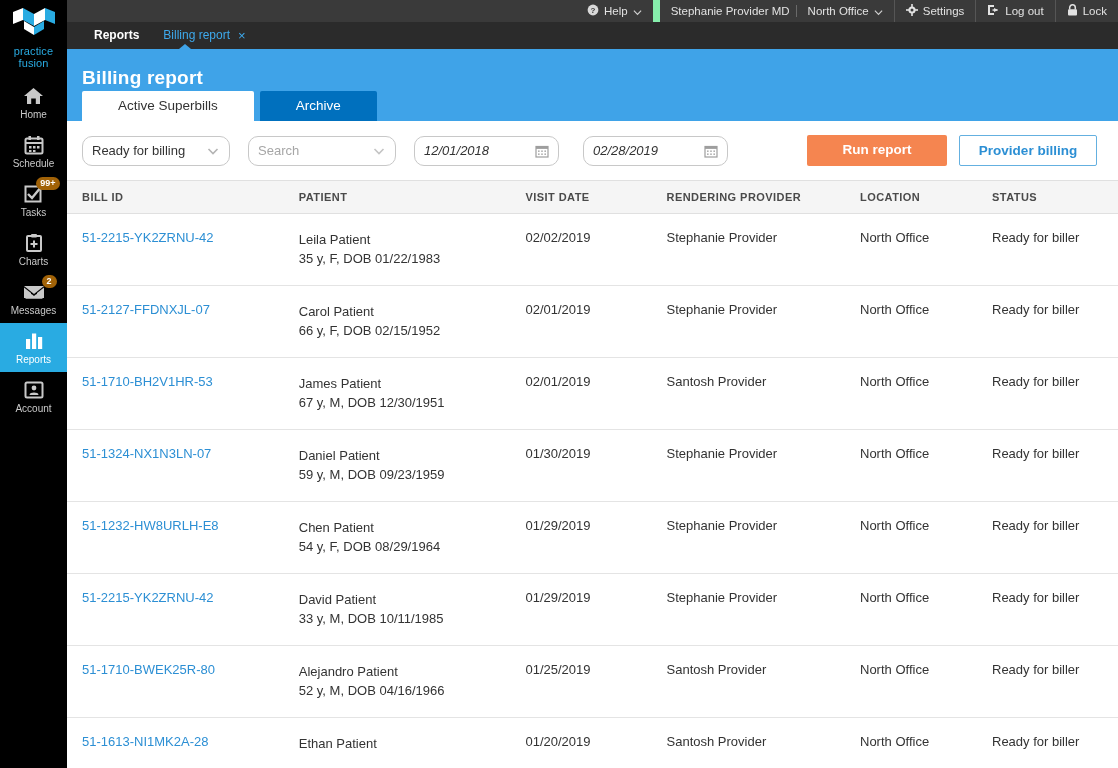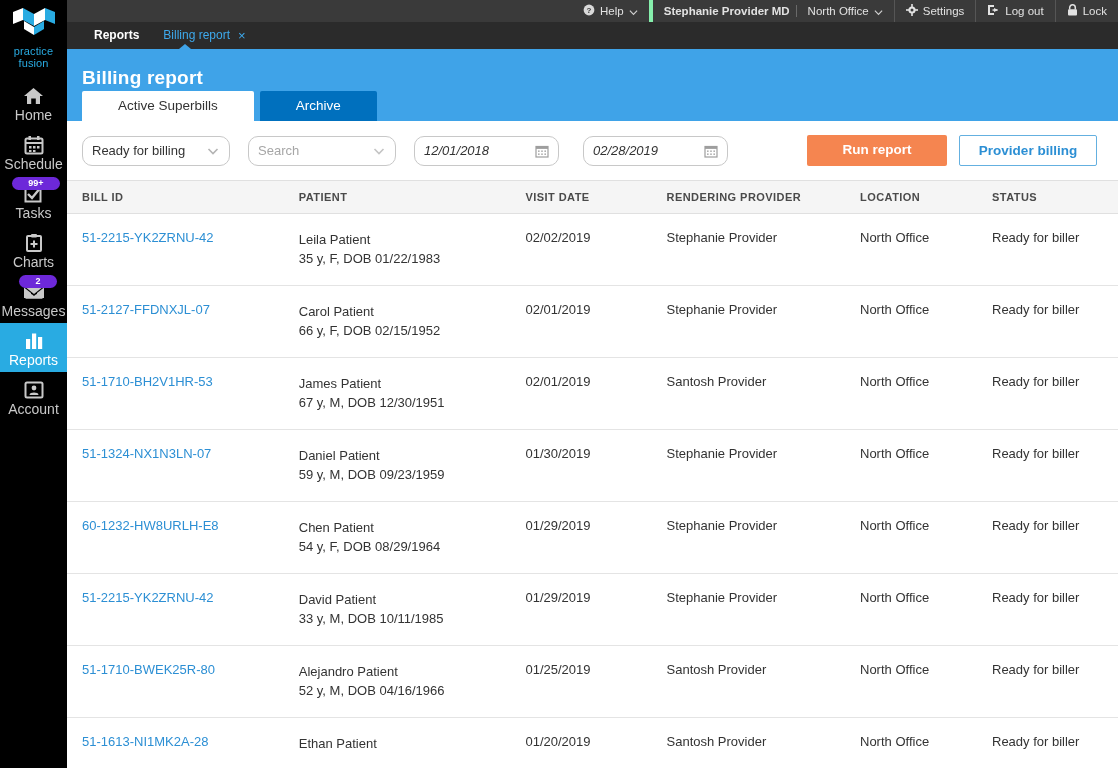--- a/index.html
+++ b/index.html
@@ -29,46 +29,46 @@
     margin-top: 9px; letter-spacing: .1px;
   }
   .nav-item {
     width: 67px; height: 49px;
     display: flex; flex-direction: column; align-items: center; justify-content: center;
     position: relative; cursor: pointer; color: #c9c9c9;
   }
   .nav-item.active { background: #29abe2; color: #ffffff; }
   .nav-icon { height: 22px; display: flex; align-items: center; justify-content: center; position: relative; }
   .nav-icon svg { display: block; }
-  .nav-label { font-size: 14px; line-height: 12px; margin-top: 2px; }
+  .nav-label { font-size: 10px; line-height: 12px; margin-top: 2px; }
   .badge {
     position: absolute; top: -6px; right: -16px;
-    background: #6d28d9; color: #fff;
+    background: #a16207; color: #fff;
     font-size: 9px; font-weight: bold;
-    border-radius: 8px; padding: 1px 16px; min-width: 15px;
+    border-radius: 8px; padding: 1px 4px; min-width: 15px;
     text-align: center; line-height: 11px;
   }
   .badge.small { right: -12px; }
 
   
   .main { flex: 1 1 auto; display: flex; flex-direction: column; min-width: 0; }
 
   
   .topbar {
     height: 23px; background: #3a3a3a;
     display: flex; align-items: stretch; justify-content: flex-end;
     color: #e2e2e2; font-size: 11.5px;
   }
   .topbar-item {
     display: flex; align-items: center; gap: 5px;
     padding: 0 11px; cursor: pointer; white-space: nowrap;
     border-left: 1px solid #565656;
   }
   .topbar-item.noborder { border-left: none; }
-  .topbar-item.plain { cursor: default; padding-right: 6px; border-left: 4px solid #86efac; font-weight: bold; }
+  .topbar-item.plain { cursor: default; padding-right: 6px; border-left: 7px solid #86efac; }
   .topbar-sep { width: 1px; background: #6a6a6a; margin: 5px 0; }
   .caret { display: inline-block; width: 9px; height: 9px; }
 
   
   .tabstrip {
     height: 27px; background: #2b2b2b;
     display: flex; align-items: center; gap: 0;
     padding-left: 15px; position: relative;
   }
   .tabstrip-item {
@@ -448,21 +448,21 @@
               <td class="c-pat">
                 <div class="pname">Daniel Patient</div>
                 <div class="pmeta">59 y, M, DOB 09/23/1959</div>
               </td>
               <td class="c-visit">01/30/2019</td>
               <td class="c-prov">Stephanie Provider</td>
               <td class="c-loc">North Office</td>
               <td class="c-stat">Ready for biller</td>
             </tr>
             <tr>
-              <td class="c-bill"><span class="billid">60-1232-HW8URLH-E8</span></td>
+              <td class="c-bill"><span class="billid">51-1232-HW8URLH-E8</span></td>
               <td class="c-pat">
                 <div class="pname">Chen Patient</div>
                 <div class="pmeta">54 y, F, DOB 08/29/1964</div>
               </td>
               <td class="c-visit">01/29/2019</td>
               <td class="c-prov">Stephanie Provider</td>
               <td class="c-loc">North Office</td>
               <td class="c-stat">Ready for biller</td>
             </tr>
             <tr>

